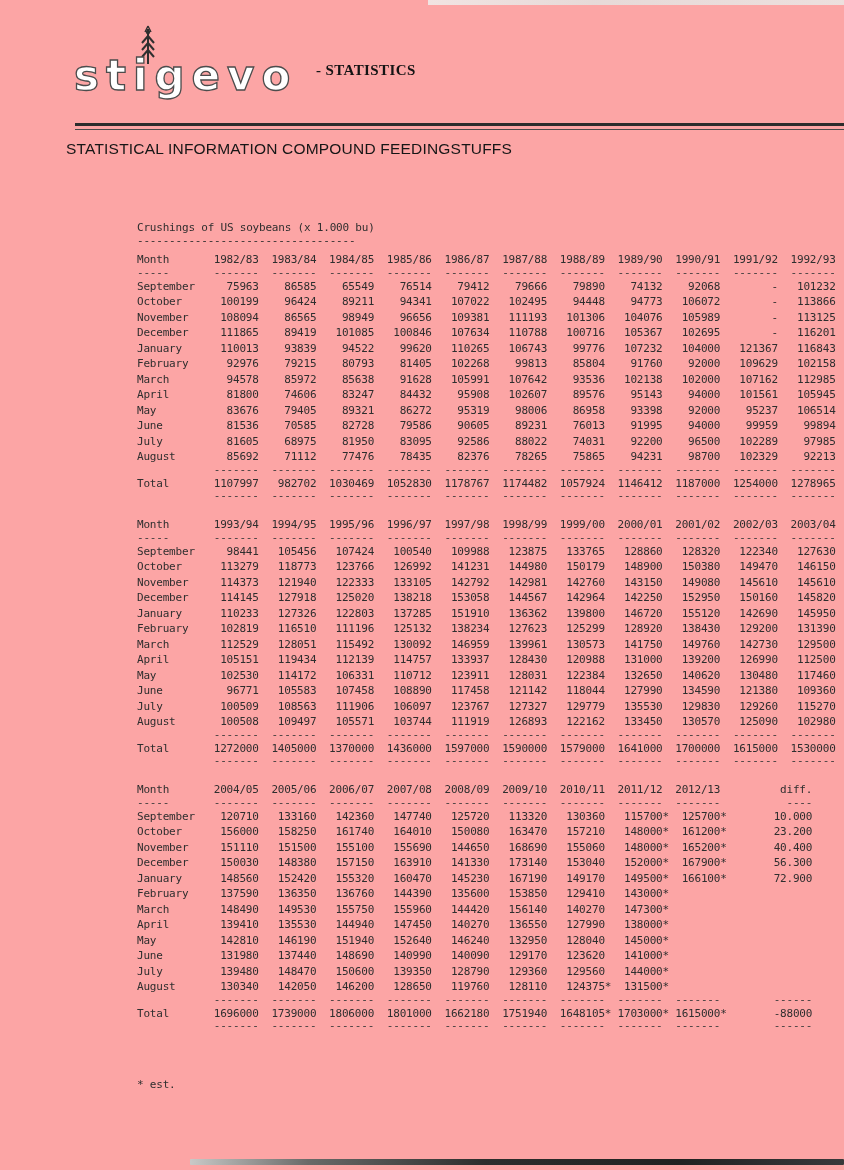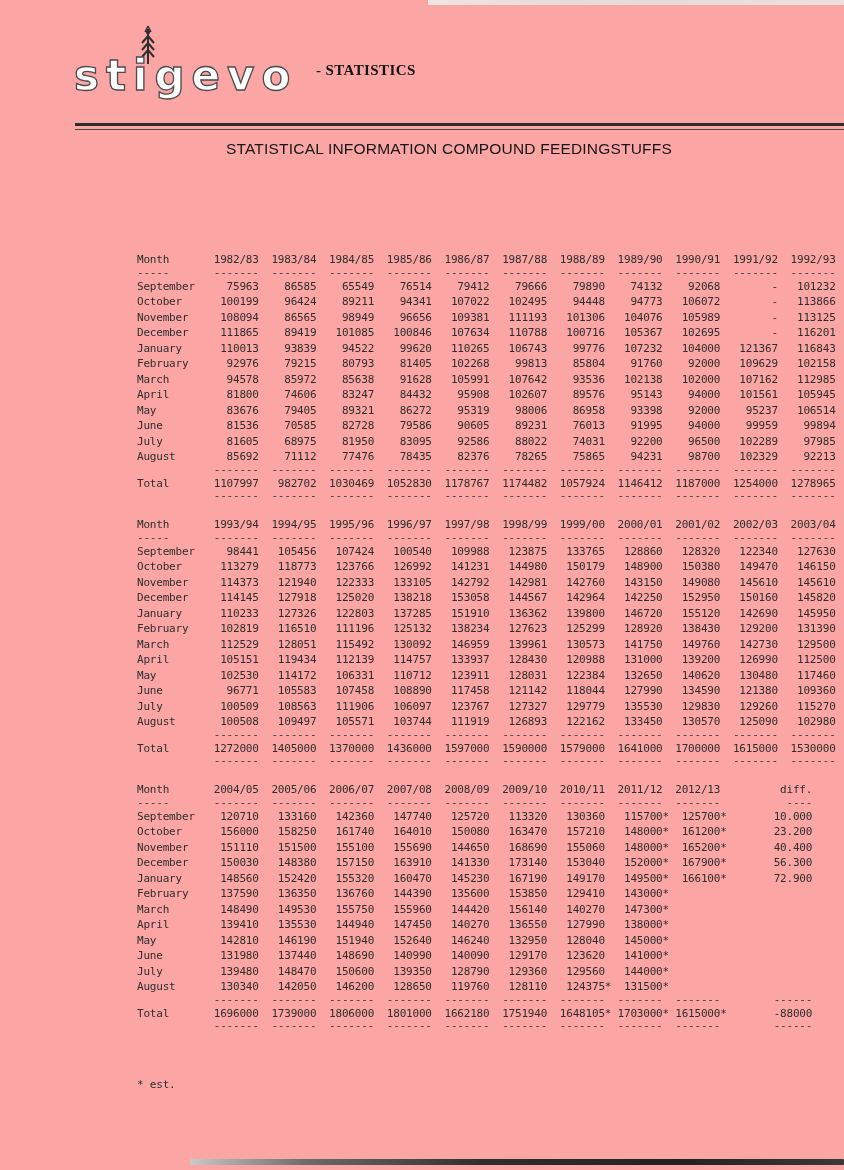--- a/index.html
+++ b/index.html
@@ -15,21 +15,21 @@
   .brand-svg{position:absolute;left:0;top:24px;}
   .wheat{position:absolute;left:66px;top:2px;}
   .brand-suffix{
     position:absolute;left:244px;top:40px;
     font-family:Liberation Serif, serif;
     font-weight:bold;font-size:15px;color:#141414;letter-spacing:.4px;white-space:nowrap;
   }
   .rule-a{position:absolute;left:75px;right:0;top:123px;height:2.6px;background:#2c2c2c;}
   .rule-b{position:absolute;left:75px;right:0;top:129px;height:1.3px;background:#4a4a4a;}
   .doc-title{
-    position:absolute;left:0;top:140px;width:672px;text-align:right;text-indent:66px;
+    position:absolute;left:0;top:140px;width:672px;text-align:left;text-indent:66px;
     font-family:"Liberation Sans","DejaVu Sans",sans-serif;
     font-size:15.5px;font-weight:500;color:#161616;letter-spacing:.2px;margin:0;
   }
   
   .subtitle{position:absolute;left:137px;top:221px;font-size:11px;letter-spacing:-.2px;}
   .subtitle .dashline{height:13px;line-height:13px;}
   .dtable{position:absolute;left:137px;font-size:11px;letter-spacing:-.2px;}
   .trow{display:flex;height:15.5px;line-height:15.5px;white-space:pre;}
   .dashrow{display:flex;height:11px;line-height:9px;white-space:pre;color:#3a3a3a;}
   .c-month{width:64px;text-align:left;flex:none;}
@@ -71,20 +71,24 @@
       <text x="2" y="44" font-family="DejaVu Sans, Liberation Sans, sans-serif" font-size="42" font-weight="bold" letter-spacing="7" fill="#ffffff" stroke="#4c4c4c" stroke-width="1.3">stigevo</text>
     </svg>
     <span class="brand-suffix">- STATISTICS</span>
   </div>
 
   <div class="rule-a"></div>
   <div class="rule-b"></div>
 
   <h1 class="doc-title">STATISTICAL INFORMATION COMPOUND FEEDINGSTUFFS</h1>
 
+  <div class="subtitle">
+    <div>Crushings of US soybeans (x 1.000 bu)</div>
+    <div class="dashline" id="subtitle-dash">----------------------------------</div>
+  </div>
 
   <section class="dtable t1" id="table-0">
       <div class="trow"><span class="c-month">Month</span><span class="c-year">1982/83</span><span class="c-year">1983/84</span><span class="c-year">1984/85</span><span class="c-year">1985/86</span><span class="c-year">1986/87</span><span class="c-year">1987/88</span><span class="c-year">1988/89</span><span class="c-year">1989/90</span><span class="c-year">1990/91</span><span class="c-year">1991/92</span><span class="c-year">1992/93</span></div>
       <div class="dashrow"><span class="c-month">-----</span><span class="c-year">-------</span><span class="c-year">-------</span><span class="c-year">-------</span><span class="c-year">-------</span><span class="c-year">-------</span><span class="c-year">-------</span><span class="c-year">-------</span><span class="c-year">-------</span><span class="c-year">-------</span><span class="c-year">-------</span><span class="c-year">-------</span></div>
       <div class="trow"><span class="c-month">September</span><span class="c-year">75963</span><span class="c-year">86585</span><span class="c-year">65549</span><span class="c-year">76514</span><span class="c-year">79412</span><span class="c-year">79666</span><span class="c-year">79890</span><span class="c-year">74132</span><span class="c-year">92068</span><span class="c-year">-</span><span class="c-year">101232</span></div>
       <div class="trow"><span class="c-month">October</span><span class="c-year">100199</span><span class="c-year">96424</span><span class="c-year">89211</span><span class="c-year">94341</span><span class="c-year">107022</span><span class="c-year">102495</span><span class="c-year">94448</span><span class="c-year">94773</span><span class="c-year">106072</span><span class="c-year">-</span><span class="c-year">113866</span></div>
       <div class="trow"><span class="c-month">November</span><span class="c-year">108094</span><span class="c-year">86565</span><span class="c-year">98949</span><span class="c-year">96656</span><span class="c-year">109381</span><span class="c-year">111193</span><span class="c-year">101306</span><span class="c-year">104076</span><span class="c-year">105989</span><span class="c-year">-</span><span class="c-year">113125</span></div>
       <div class="trow"><span class="c-month">December</span><span class="c-year">111865</span><span class="c-year">89419</span><span class="c-year">101085</span><span class="c-year">100846</span><span class="c-year">107634</span><span class="c-year">110788</span><span class="c-year">100716</span><span class="c-year">105367</span><span class="c-year">102695</span><span class="c-year">-</span><span class="c-year">116201</span></div>
       <div class="trow"><span class="c-month">January</span><span class="c-year">110013</span><span class="c-year">93839</span><span class="c-year">94522</span><span class="c-year">99620</span><span class="c-year">110265</span><span class="c-year">106743</span><span class="c-year">99776</span><span class="c-year">107232</span><span class="c-year">104000</span><span class="c-year">121367</span><span class="c-year">116843</span></div>
       <div class="trow"><span class="c-month">February</span><span class="c-year">92976</span><span class="c-year">79215</span><span class="c-year">80793</span><span class="c-year">81405</span><span class="c-year">102268</span><span class="c-year">99813</span><span class="c-year">85804</span><span class="c-year">91760</span><span class="c-year">92000</span><span class="c-year">109629</span><span class="c-year">102158</span></div>

